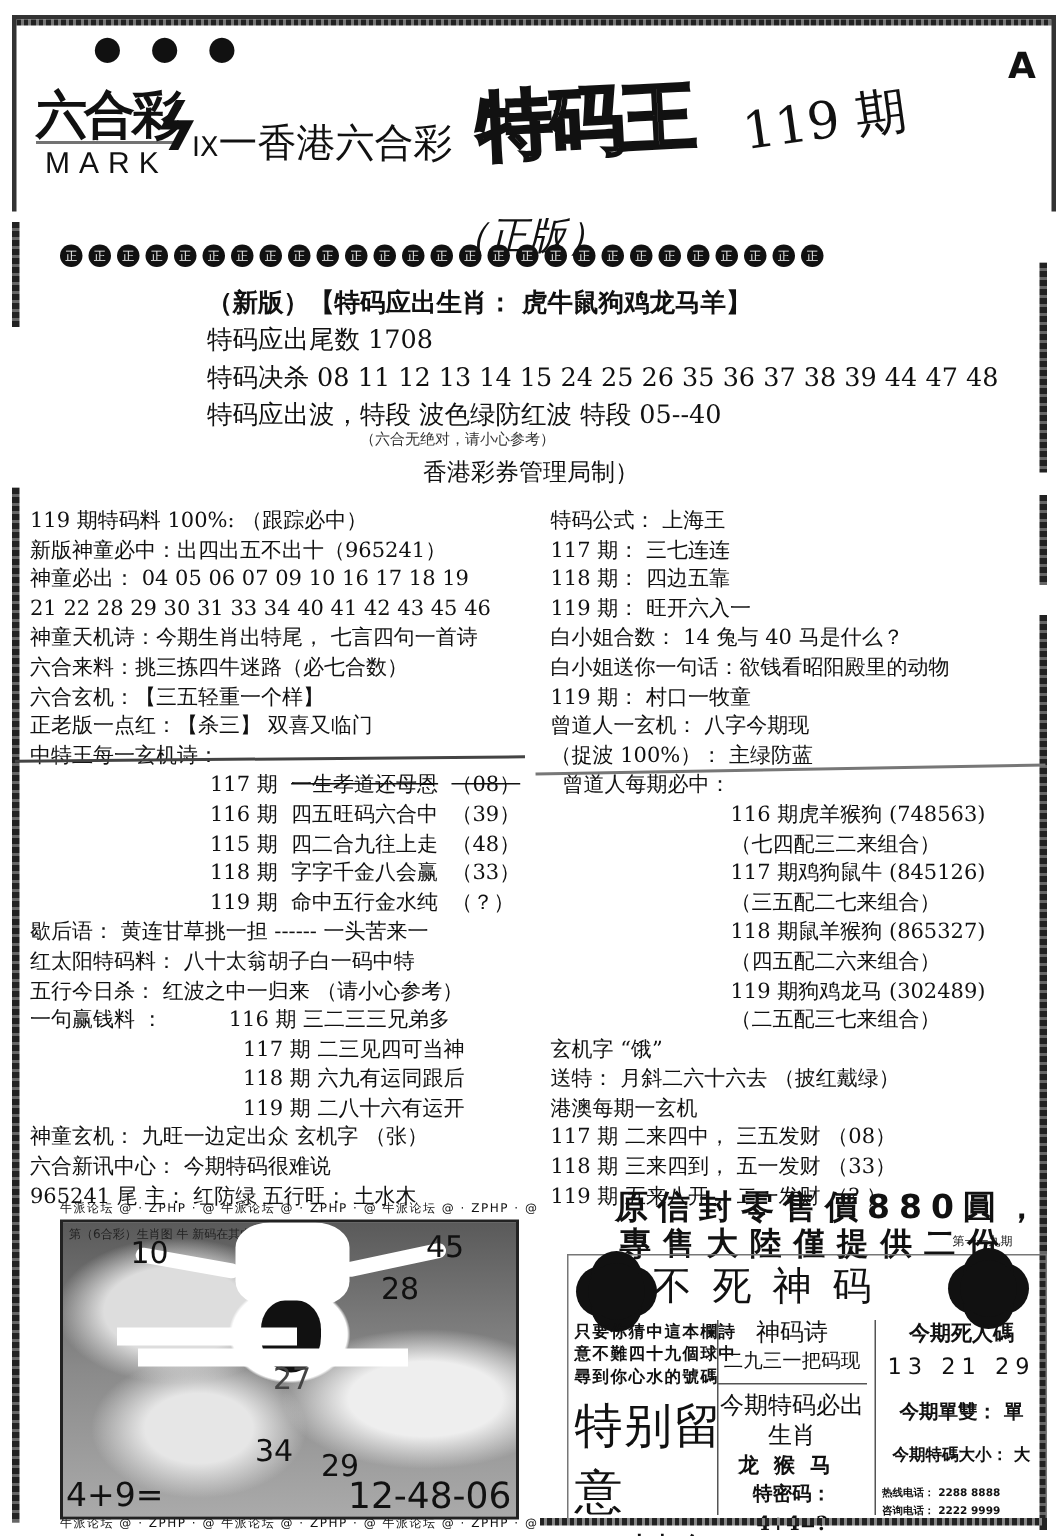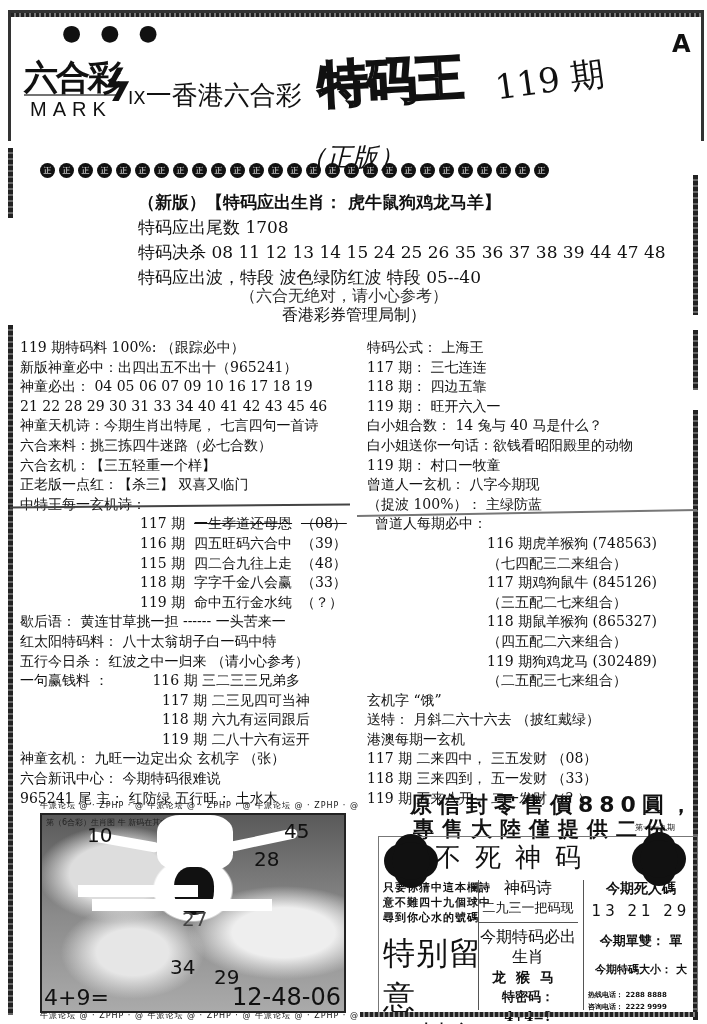--- a/index.html
+++ b/index.html
@@ -16,21 +16,21 @@
   .big-title { left:318px; top:48px; font-size:50px; font-weight:900; font-family:"DejaVu Sans", sans-serif; color:#fff;
                -webkit-text-stroke:2px #111; letter-spacing:-2px; transform:rotate(-3deg); }
   .issue { left:495px; top:58px; font-size:34px; font-family:"DejaVu Serif", serif; transform:rotate(-8deg); }
   .corner-a { left:672px; top:30px; font-size:24px; font-weight:bold; font-family:"DejaVu Sans", sans-serif; }
   .zhengban { left:300px; top:140px; font-size:26px; font-style:italic; font-family:"DejaVu Serif", serif; }
   .left-bar { background:repeating-linear-gradient(180deg,#222 0 4px,#666 4px 6px); width:5px; }
   .stamps { left:40px; top:163px; display:flex; gap:4px; }
   .stamp { width:15px; height:15px; border-radius:50%; background:#111; color:#fff; font-size:8px; display:flex; align-items:center; justify-content:center; font-family:"DejaVu Sans", sans-serif; }
   .head-block { left:106px; top:190px; font-size:17px; line-height:25px; font-family:"DejaVu Serif", serif; }
   .head-block div { white-space:nowrap;margin-left:32px; }
-  .note1 { left:240px; top:286px; font-size:16px; color:#333; }
+  .note1 { left:240px; top:286px; font-size:10px; color:#333; }
   .note2 { left:282px; top:305px; font-size:16px; }
   .col { font-size:14px; line-height:19.6px; white-space:nowrap; }
   .col-left { left:20px; top:338px; width:340px; }
   .col-right { left:367px; top:338px; width:330px; }
   .indent1 { padding-left:120px; }
   .indent2 { padding-left:142px; }
   .indent3 { padding-left:120px; }
   .strike { text-decoration:line-through; }
   .rule { left:10px; top:505px; width:340px; height:2px; background:#444; transform:rotate(-0.5deg); }
   .rule2 { left:357px; top:512px; width:340px; height:2px; background:#777; transform:rotate(-1deg); }
@@ -49,21 +49,21 @@
   .horn-r { position:absolute; left:186px; top:20px; width:70px; height:10px; background:#fff; transform:rotate(-12deg); border-radius:6px; }
   .wbar { position:absolute; background:#fff; height:12px; }
   .price1 { left:410px; top:790px; font-size:22px; font-family:"DejaVu Sans", sans-serif; letter-spacing:6px; font-weight:bold; }
   .price2 { left:413px; top:815px; font-size:21px; font-family:"DejaVu Sans", sans-serif; letter-spacing:8px; font-weight:900; }
   .price2-small { left:612px; top:822px; font-size:8px;margin-left:23px; }
   .ad-box { left:378px; top:836px; width:318px; height:176px; border:1px solid #777; }
   .flower { position:absolute; width:38px; height:38px; background:#111; border-radius:50%;
             box-shadow: 0 -10px 0 -2px #111, 0 10px 0 -2px #111, -10px 0 0 -2px #111, 10px 0 0 -2px #111; }
   .busi { left:435px; top:840px; font-size:26px; letter-spacing:14px; font-family:"DejaVu Serif", serif; }
   .ad-col1 { left:383px; top:880px; width:108px; font-size:11px; line-height:15px; font-weight:bold; letter-spacing:1px; }
-  .ad-col1 .big { font-size:32px; font-family:Liberation Serif, serif; font-weight:normal; line-height:44px; margin-top:6px; }
+  .ad-col1 .big { font-size:32px; font-family:Liberation Mono, monospace; font-weight:normal; line-height:44px; margin-top:6px; }
   .ad-col1 .mid { font-size:16px; text-align:center; margin-top:4px; }
   .ad-col2 { left:478px; top:878px; width:100px; text-align:center; font-size:13px; line-height:20px; }
   .ad-col2 .hdr { font-size:16px; }
   .ad-col2 .sep { border-top:1px solid #555; margin:4px 0; }
   .ad-col2 .mid { font-size:16px; }
   .ad-col2 .b { font-weight:bold; letter-spacing:10px; font-size:14px; }
   .vline { position:absolute; width:1px; background:#555; }
   .ad-col3 { left:588px; top:880px; width:106px; text-align:center; font-family:"DejaVu Sans", sans-serif; }
   .ad-col3 .t { font-size:14px; font-weight:bold; }
   .ad-col3 .n { font-size:15px; letter-spacing:4px; margin:4px 0 12px; }

